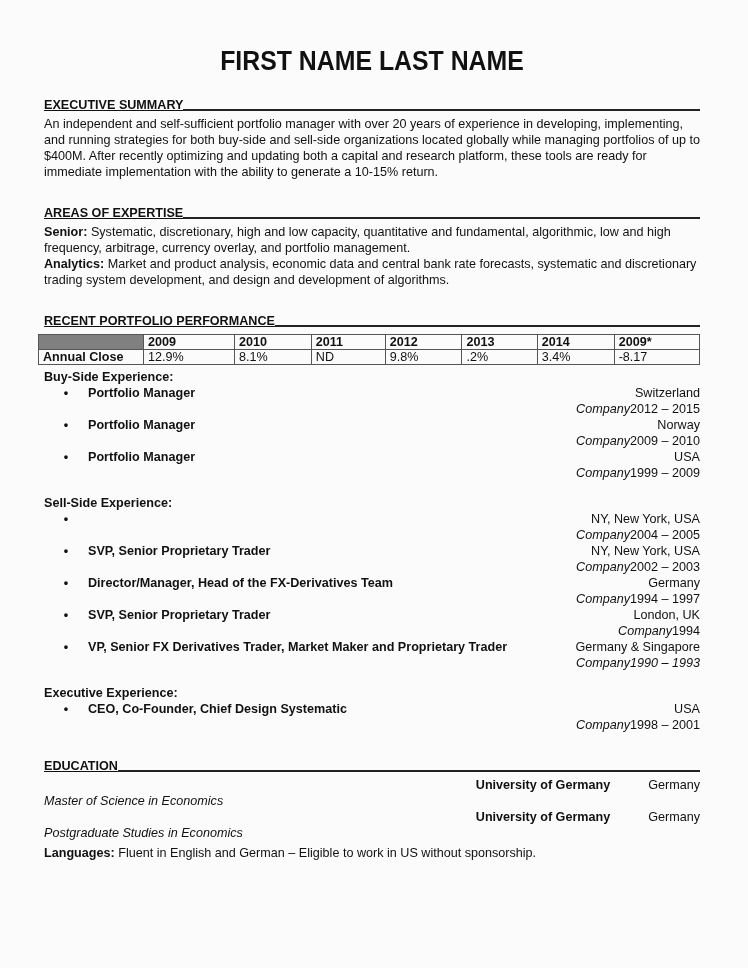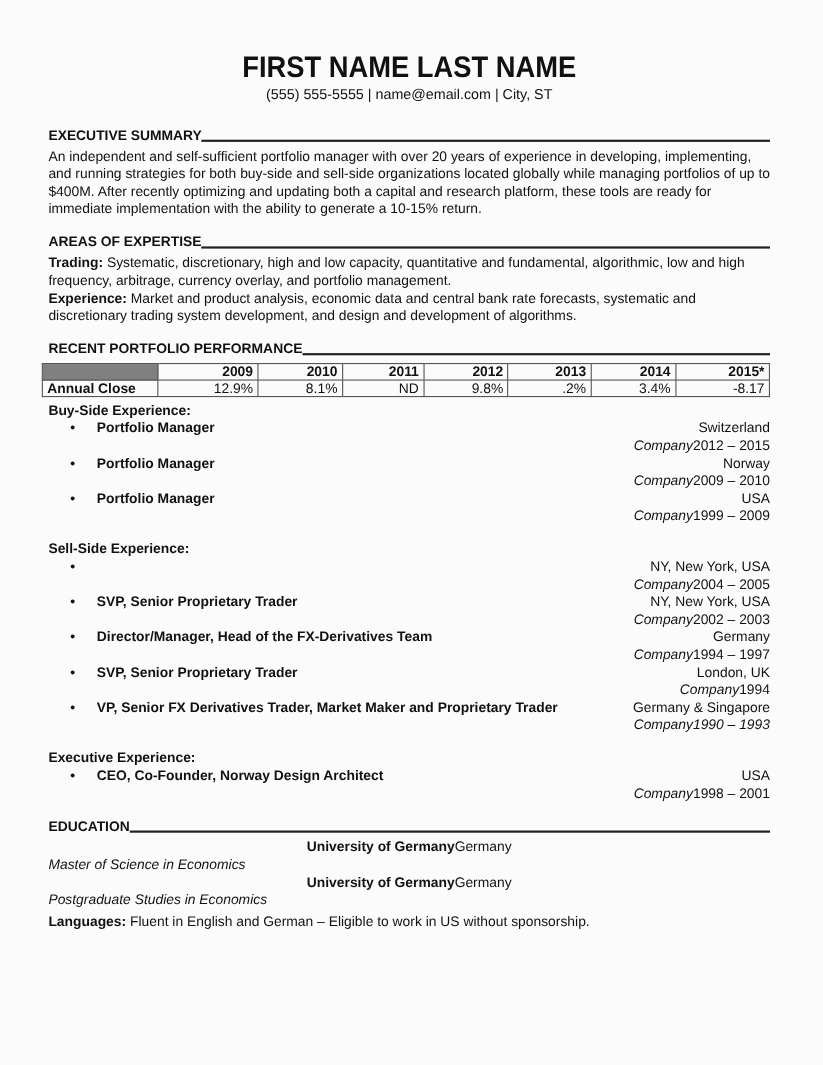--- a/index.html
+++ b/index.html
@@ -4,76 +4,75 @@
 <style>
   html, body { margin: 0; padding: 0; }
   body {
     width: 748px; height: 968px; background: #fbfbfb; color: #111;
     font-family: "Liberation Sans", sans-serif; font-size: 12.6px; line-height: 16px;
     position: relative; overflow: hidden;
   }
   .page { position: absolute; left: 44px; top: 10px; width: 656px; }
   .name { text-align: center; font-weight: bold; font-size: 27px; line-height: 30px; margin-top: 36px; letter-spacing: 0; transform: scaleX(0.92); }
   .contact { text-align: center; font-size: 13px; line-height: 16px; margin-top: 2px; }
-  .sec-head { display: flex; align-items: flex-end; margin-top: 15px; font-weight: bold; font-size: 12.6px; line-height: 14px; }
-  .sec-head .t { white-space: nowrap; }
+  .sec-head { display: flex; align-items: flex-end; margin-top: 26px; font-weight: bold; font-size: 12.6px; line-height: 14px; }
+  .sec-head .t { text-decoration: underline; white-space: nowrap; }
   .sec-head .rule { flex: 1; border-bottom: 2px solid #222; margin-bottom: 1px; }
   .para { margin-top: 4px; }
   b { font-weight: bold; }
   table.perf { border-collapse: collapse; width: 662px; margin-top: 6px; margin-left: -6px; font-size: 12.6px; }
-  table.perf td { border: 1px solid #555; padding: 0 4px; line-height: 14px; text-align: right; }
+  table.perf td { border: 1px solid #555; padding: 0 4px; line-height: 14px; text-align: left; }
   table.perf td.corner { background: #808080; width: 96px; }
   table.perf td.rowlab { text-align: left; font-weight: bold; }
   table.perf tr.hdr td { font-weight: bold; }
   .group { font-weight: bold; margin-top: 4px; }
   .job { display: flex; justify-content: space-between; }
   .job .left { display: flex; }
   .bullet { width: 44px; text-align: center; font-weight: bold; }
   .jt { font-weight: bold; text-align: center; }
   .sub { display: flex; justify-content: flex-end; padding-left: 44px; font-style: italic; }
   .sub .r { font-style: normal; }
   .sub .r.it { font-style: italic; }
   .gap { height: 14px; }
-  .edu { display: flex; justify-content: center; }
+  .edu { display: flex; justify-content: flex-end; gap: 38px; }
 </style>
 </head>
 <body>
 
 <div class="page">
   <div class="name">FIRST NAME LAST NAME</div>
-  <div class="contact">(555) 555-5555 | name@email.com | City, ST</div>
 
   <div class="sec-head" style="margin-top:22px">
     <span class="t">EXECUTIVE SUMMARY</span>
       <span class="rule"></span>
   </div>
   <div class="para">An independent and self-sufficient portfolio manager with over 20 years of experience in developing, implementing, and running strategies for both buy-side and sell-side organizations located globally while managing portfolios of up to $400M. After recently optimizing and updating both a capital and research platform, these tools are ready for immediate implementation with the ability to generate a 10-15% return.</div>
 
   <div class="sec-head">
     <span class="t">AREAS OF EXPERTISE</span>
       <span class="rule"></span>
   </div>
-  <div class="para"><b>Trading:</b><span> Systematic, discretionary, high and low capacity, quantitative and fundamental, algorithmic, low and high frequency, arbitrage, currency overlay, and portfolio management.</span></div>
-  <div><b>Experience:</b><span> Market and product analysis, economic data and central bank rate forecasts, systematic and discretionary trading system development, and design and development of algorithms.</span></div>
+  <div class="para"><b>Senior:</b><span> Systematic, discretionary, high and low capacity, quantitative and fundamental, algorithmic, low and high frequency, arbitrage, currency overlay, and portfolio management.</span></div>
+  <div><b>Analytics:</b><span> Market and product analysis, economic data and central bank rate forecasts, systematic and discretionary trading system development, and design and development of algorithms.</span></div>
 
   <div class="sec-head">
     <span class="t">RECENT PORTFOLIO PERFORMANCE</span>
       <span class="rule"></span>
   </div>
   <table class="perf">
     <tbody>
         <tr class="hdr">
       <td class="corner"></td>
       <td>2009</td>
       <td>2010</td>
       <td>2011</td>
       <td>2012</td>
       <td>2013</td>
       <td>2014</td>
-      <td>2015*</td>
+      <td>2009*</td>
     </tr>
     <tr>
       <td class="rowlab">Annual Close</td>
       <td>12.9%</td>
       <td>8.1%</td>
       <td>ND</td>
       <td>9.8%</td>
       <td>.2%</td>
       <td>3.4%</td>
       <td>-8.17</td>
@@ -191,21 +190,21 @@
       </div>
   </div>
 
   <div class="gap"></div>
 
   <div class="group" style="margin-top:0">Executive Experience:</div>
   <div>
     <div class="job">
         <div class="left">
           <span class="bullet">•</span>
-          <span class="jt">CEO, Co-Founder, Norway Design Architect</span>
+          <span class="jt">CEO, Co-Founder, Chief Design Systematic</span>
         </div>
         <span>USA</span>
       </div>
     <div class="sub">
         <span>Company</span>
         <span class="r">1998 – 2001</span>
       </div>
   </div>
 
   <div class="sec-head">

